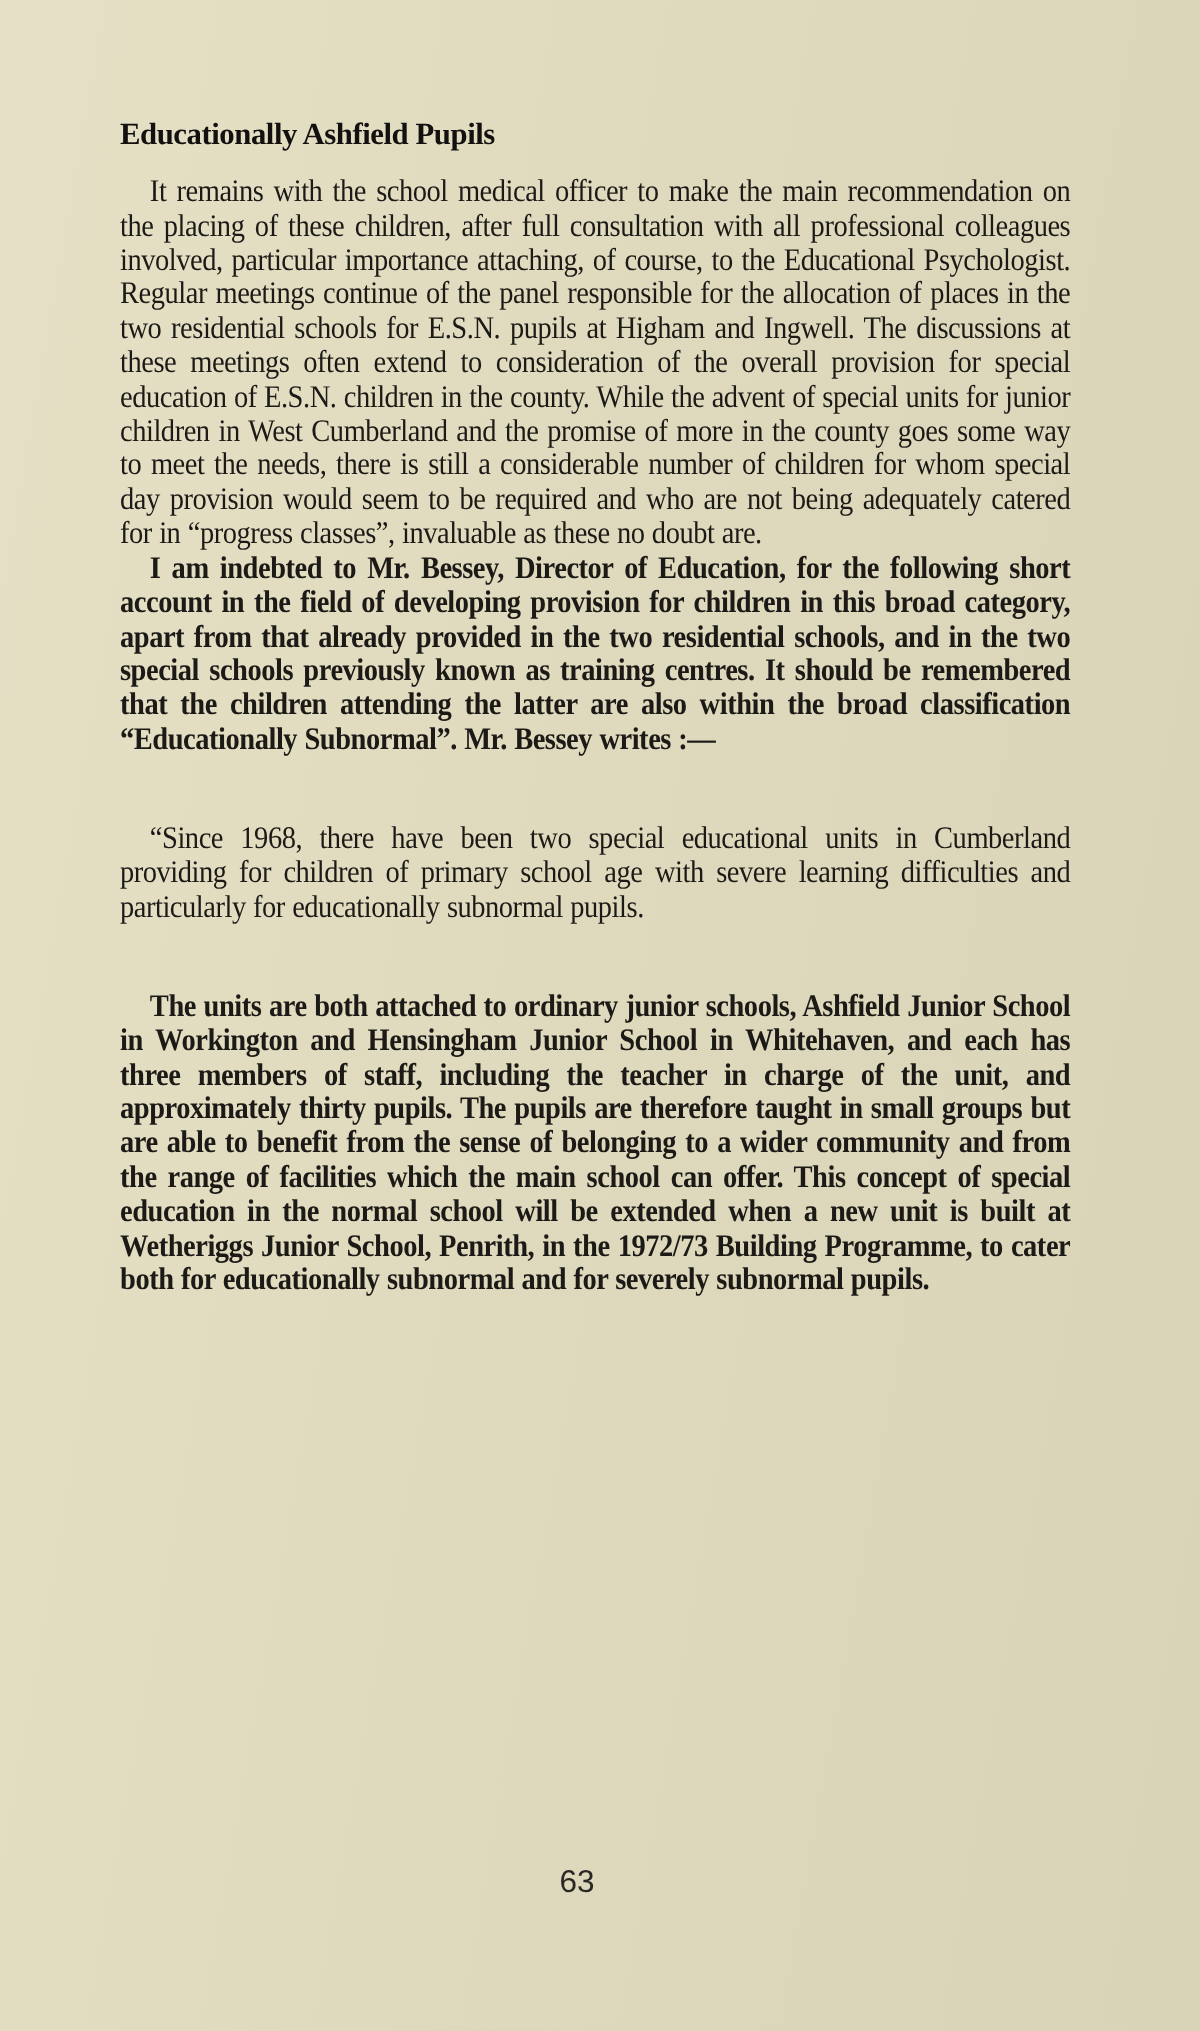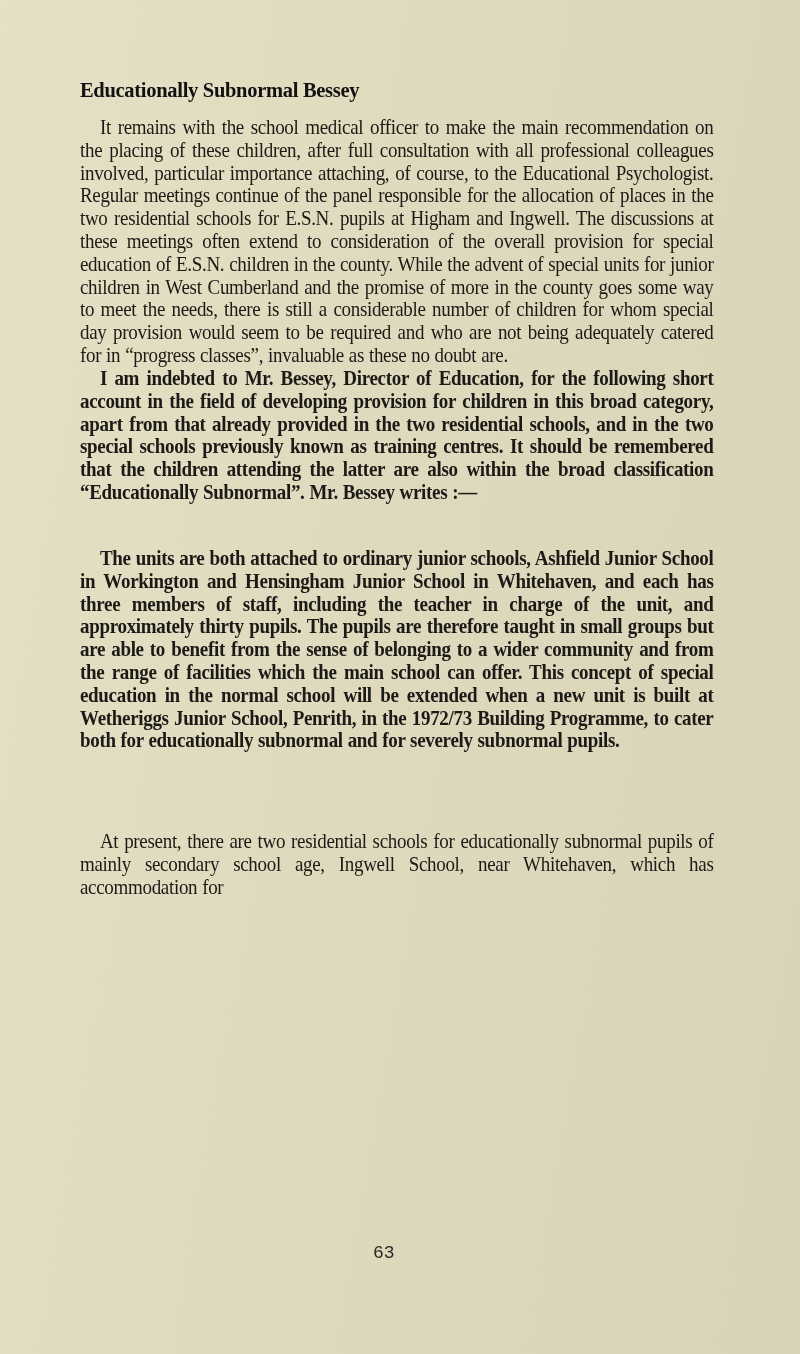--- a/index.html
+++ b/index.html
@@ -41,42 +41,42 @@
       word-spacing: 0.5px;
       transform: scaleX(0.905);
       transform-origin: left top;
       width: 700px;
     }
     .para-wrap { overflow: visible; }
     .page-number {
       position: absolute;
       left: 373px;
       top: 1243px;
-      font-family: Liberation Mono, monospace;
-      font-size: 18px;
+      font-family: Liberation Sans, sans-serif;
+      font-size: 21px;
       color: #2a2824;
     }
   </style>
 </head>
 <body>
 
 <div class="page">
-  <h1 class="heading">Educationally Subnormal Bessey</h1>
+  <h1 class="heading">Educationally Ashfield Pupils</h1>
 
   <div class="para-wrap" style="height:251px;">
     <p class="para">It remains with the school medical officer to make the main recommendation on the placing of these children, after full consultation with all professional colleagues involved, particular importance attaching, of course, to the Educational Psychologist.  Regular meetings continue of the panel responsible for the allocation of places in the two residential schools for E.S.N. pupils at Higham and Ingwell.  The discussions at these meetings often extend to consideration of the overall provision for special education of E.S.N. children in the county.  While the advent of special units for junior children in West Cumberland and the promise of more in the county goes some way to meet the needs, there is still a considerable number of children for whom special day provision would seem to be required and who are not being adequately catered for in “progress classes”, invaluable as these no doubt are.</p>
   </div>
 
   <div class="para-wrap" style="height:180px;font-weight:bold;">
     <p class="para">I am indebted to Mr. Bessey, Director of Education, for the following short account in the field of developing provision for children in this broad category, apart from that already provided in the two residential schools, and in the two special schools previously known as training centres.  It should be remembered that the children attending the latter are also within the broad classification “Educationally Subnormal”. Mr. Bessey writes :—</p>
   </div>
 
+  <div class="para-wrap" style="height:112px;">
+    <p class="para">“Since 1968, there have been two special educational units in Cumberland providing for children of primary school age with severe learning difficulties and particularly for educationally subnormal pupils.</p>
+  </div>
 
   <div class="para-wrap" style="height:283px;font-weight:bold;">
     <p class="para">The units are both attached to ordinary junior schools, Ashfield Junior School in Workington and Hensingham Junior School in Whitehaven, and each has three members of staff, including the teacher in charge of the unit, and approximately thirty pupils.  The pupils are therefore taught in small groups but are able to benefit from the sense of belonging to a wider community and from the range of facilities which the main school can offer.  This concept of special education in the normal school will be extended when a new unit is built at Wetheriggs Junior School, Penrith, in the 1972/73 Building Programme, to cater both for educationally subnormal and for severely subnormal pupils.</p>
   </div>
 
-  <div class="para-wrap" style="height:70px;">
-    <p class="para">At present, there are two residential schools for educationally subnormal pupils of mainly secondary school age, Ingwell School, near Whitehaven, which has accommodation for</p>
-  </div>
 </div>
 
 <div class="page-number">63</div>
 
 </body></html>

